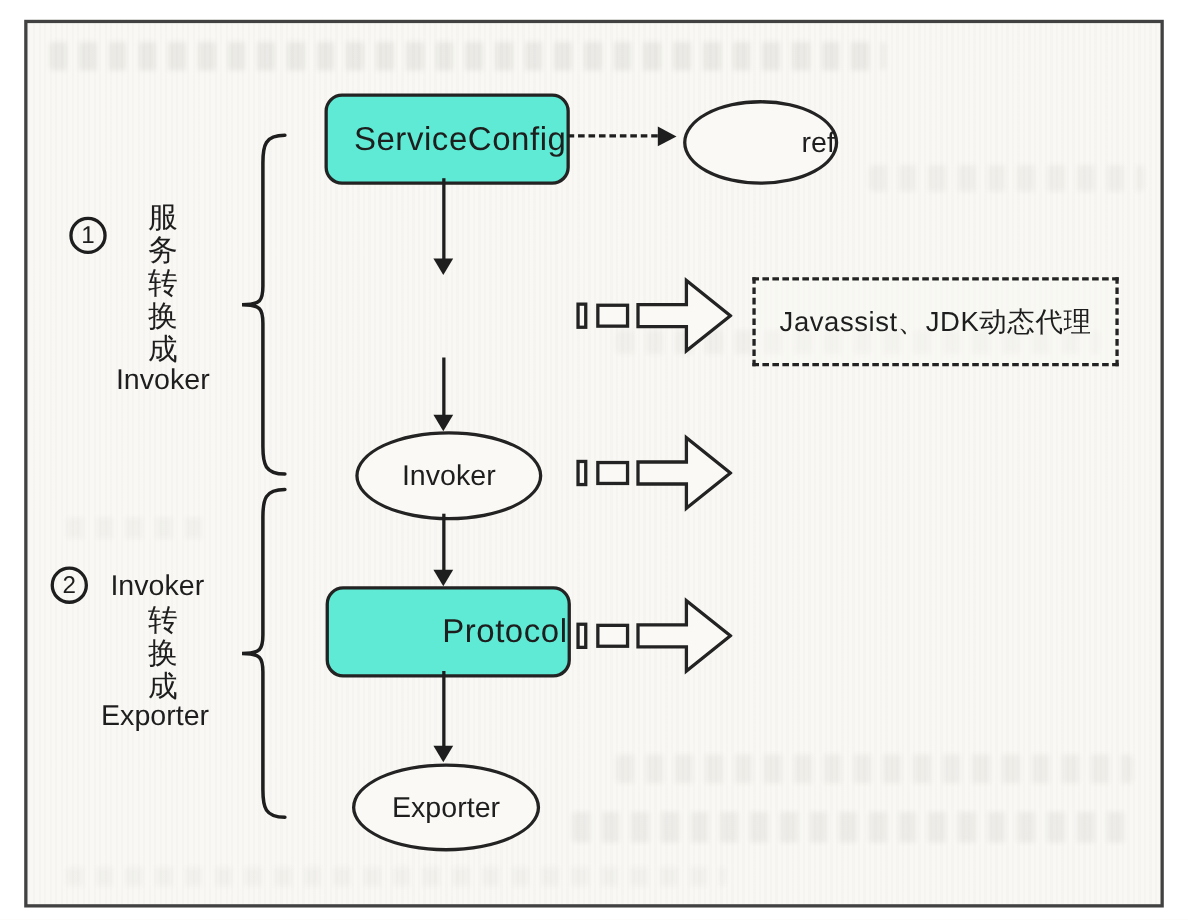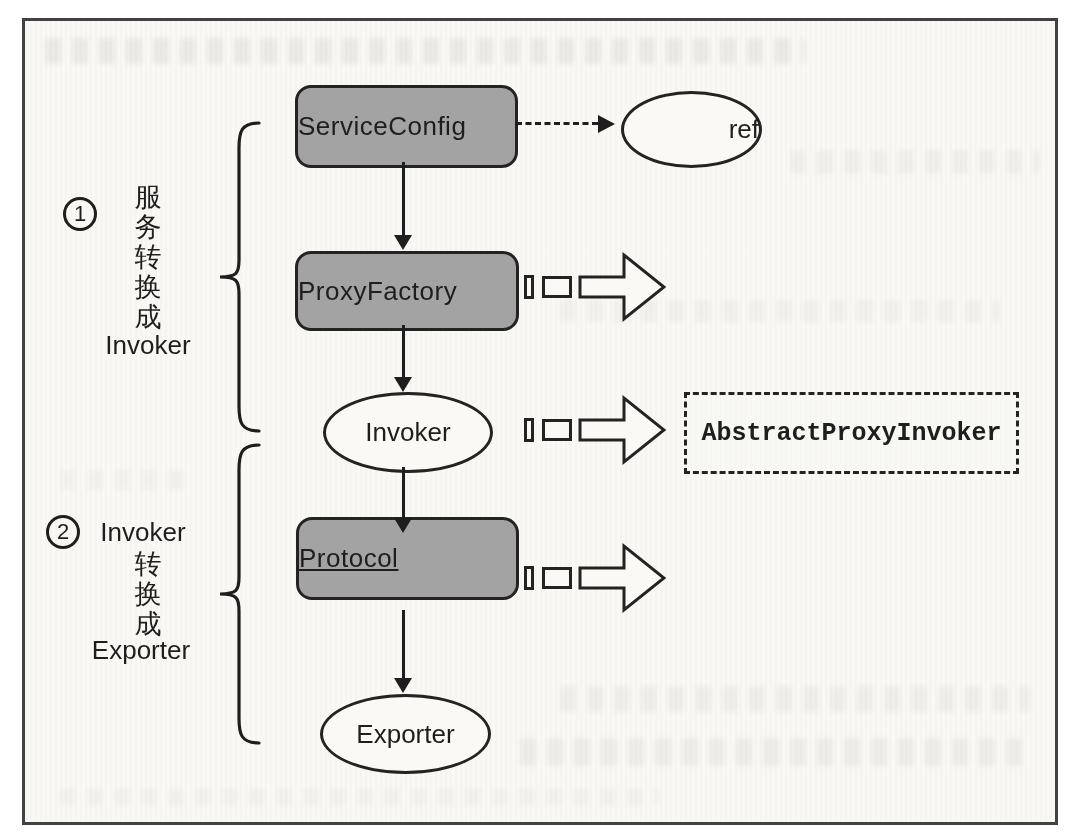--- a/index.html
+++ b/index.html
@@ -21,22 +21,22 @@
       #f9f8f4;
   }
   
   .smudge{
     position:absolute;filter:blur(2.5px);opacity:.55;border-radius:4px;
     background:repeating-linear-gradient(90deg, rgba(90,90,80,0.16) 0 16px, rgba(0,0,0,0) 16px 27px);
   }
   
   .node-rect{
     position:absolute;border:3px solid #232323;border-radius:16px;
-    background:#a3a3a3;display:flex;align-items:center;justify-content:flex-start;
-    font-size:26px;letter-spacing:.5px;
+    background:#5eead4;display:flex;align-items:center;justify-content:flex-end;
+    font-size:30px;letter-spacing:.5px;
   }
   .node-ellipse{
     position:absolute;border:3px solid #232323;border-radius:50%;
     background:#faf9f5;display:flex;align-items:center;justify-content:center;
     font-size:26px;
   }
   
   .vline{position:absolute;width:3px;background:#1e1e1e;}
   .head-down{
     position:absolute;width:0;height:0;
@@ -122,29 +122,26 @@
   </svg>
 
   <div class="node-rect" style="left:295px;top:85px;width:217px;height:77px;">
     <span>ServiceConfig</span>
   </div>
 
   <div class="node-ellipse" style="left:621px;top:91px;width:135px;height:71px;justify-content:flex-end;">
     <span>ref</span>
   </div>
 
-  <div class="node-rect" style="left:295px;top:251px;width:218px;height:74px;">
-    <span>ProxyFactory</span>
-  </div>
 
   <div class="node-ellipse" style="left:323px;top:392px;width:164px;height:75px;">
     <span>Invoker</span>
   </div>
 
-  <div class="node-rect" style="left:296px;top:517px;width:217px;height:77px;text-decoration:underline;">
+  <div class="node-rect" style="left:296px;top:533px;width:217px;height:77px;">
     <span>Protocol</span>
   </div>
 
   <div class="node-ellipse" style="left:320px;top:694px;width:165px;height:74px;">
     <span>Exporter</span>
   </div>
 
   <div class="dash-line" style="left:516px;top:122px;width:82px;"></div>
   <div class="head-right" style="left:598px;top:115px;"></div>
 
@@ -171,19 +168,19 @@
   <svg class="block-arrow" style="left:578px;top:393px;" width="88" height="74" viewBox="0 0 88 74">
     <path d="M2 27 H46 V5 L86 37 L46 69 V47 H2 Z" fill="#faf9f5" stroke="#232323" stroke-width="3"></path>
   </svg>
 
   <div class="sq-a" style="left:524px;top:566px;"></div>
   <div class="sq-b" style="left:542px;top:567px;"></div>
   <svg class="block-arrow" style="left:578px;top:541px;" width="88" height="74" viewBox="0 0 88 74">
     <path d="M2 27 H46 V5 L86 37 L46 69 V47 H2 Z" fill="#faf9f5" stroke="#232323" stroke-width="3"></path>
   </svg>
 
+  <div class="callout sans" style="left:684px;top:252px;width:327px;height:75px;">
+    <span>Javassist、JDK动态代理</span>
+  </div>
 
-  <div class="callout mono" style="left:684px;top:392px;width:329px;height:76px;">
-    <span>AbstractProxyInvoker</span>
-  </div>
 
 
 </div>
 
 </body></html>

